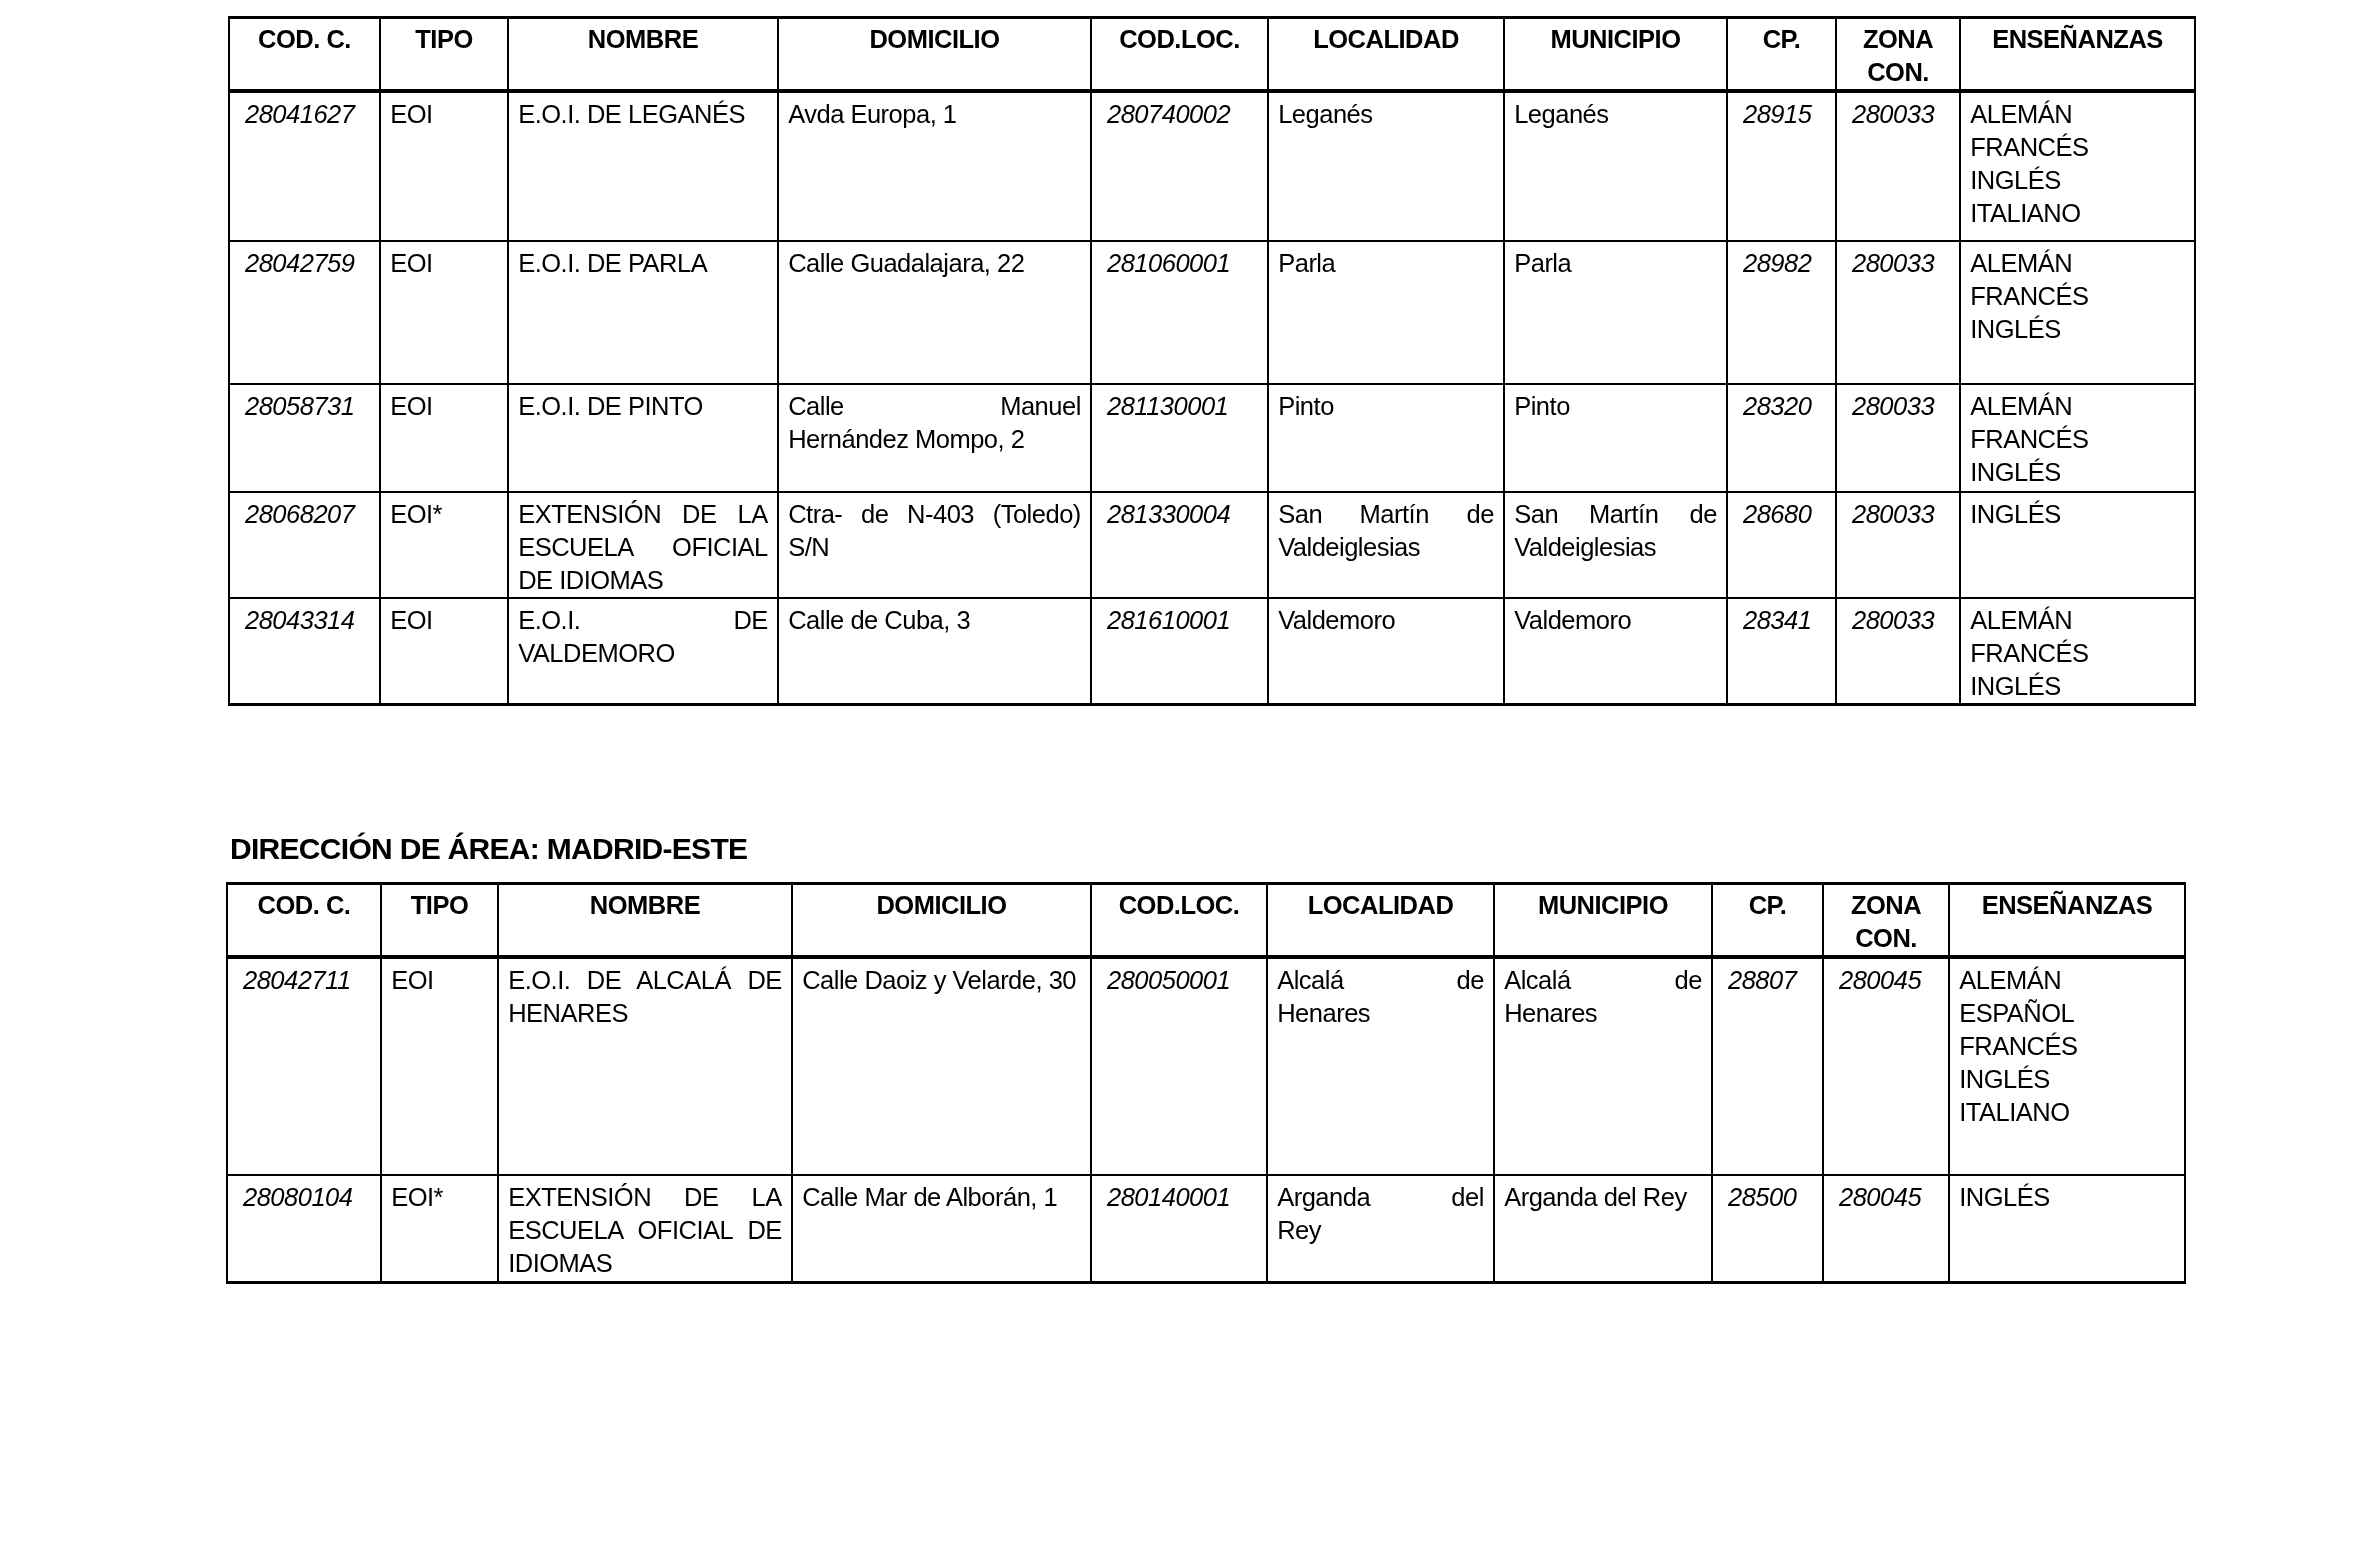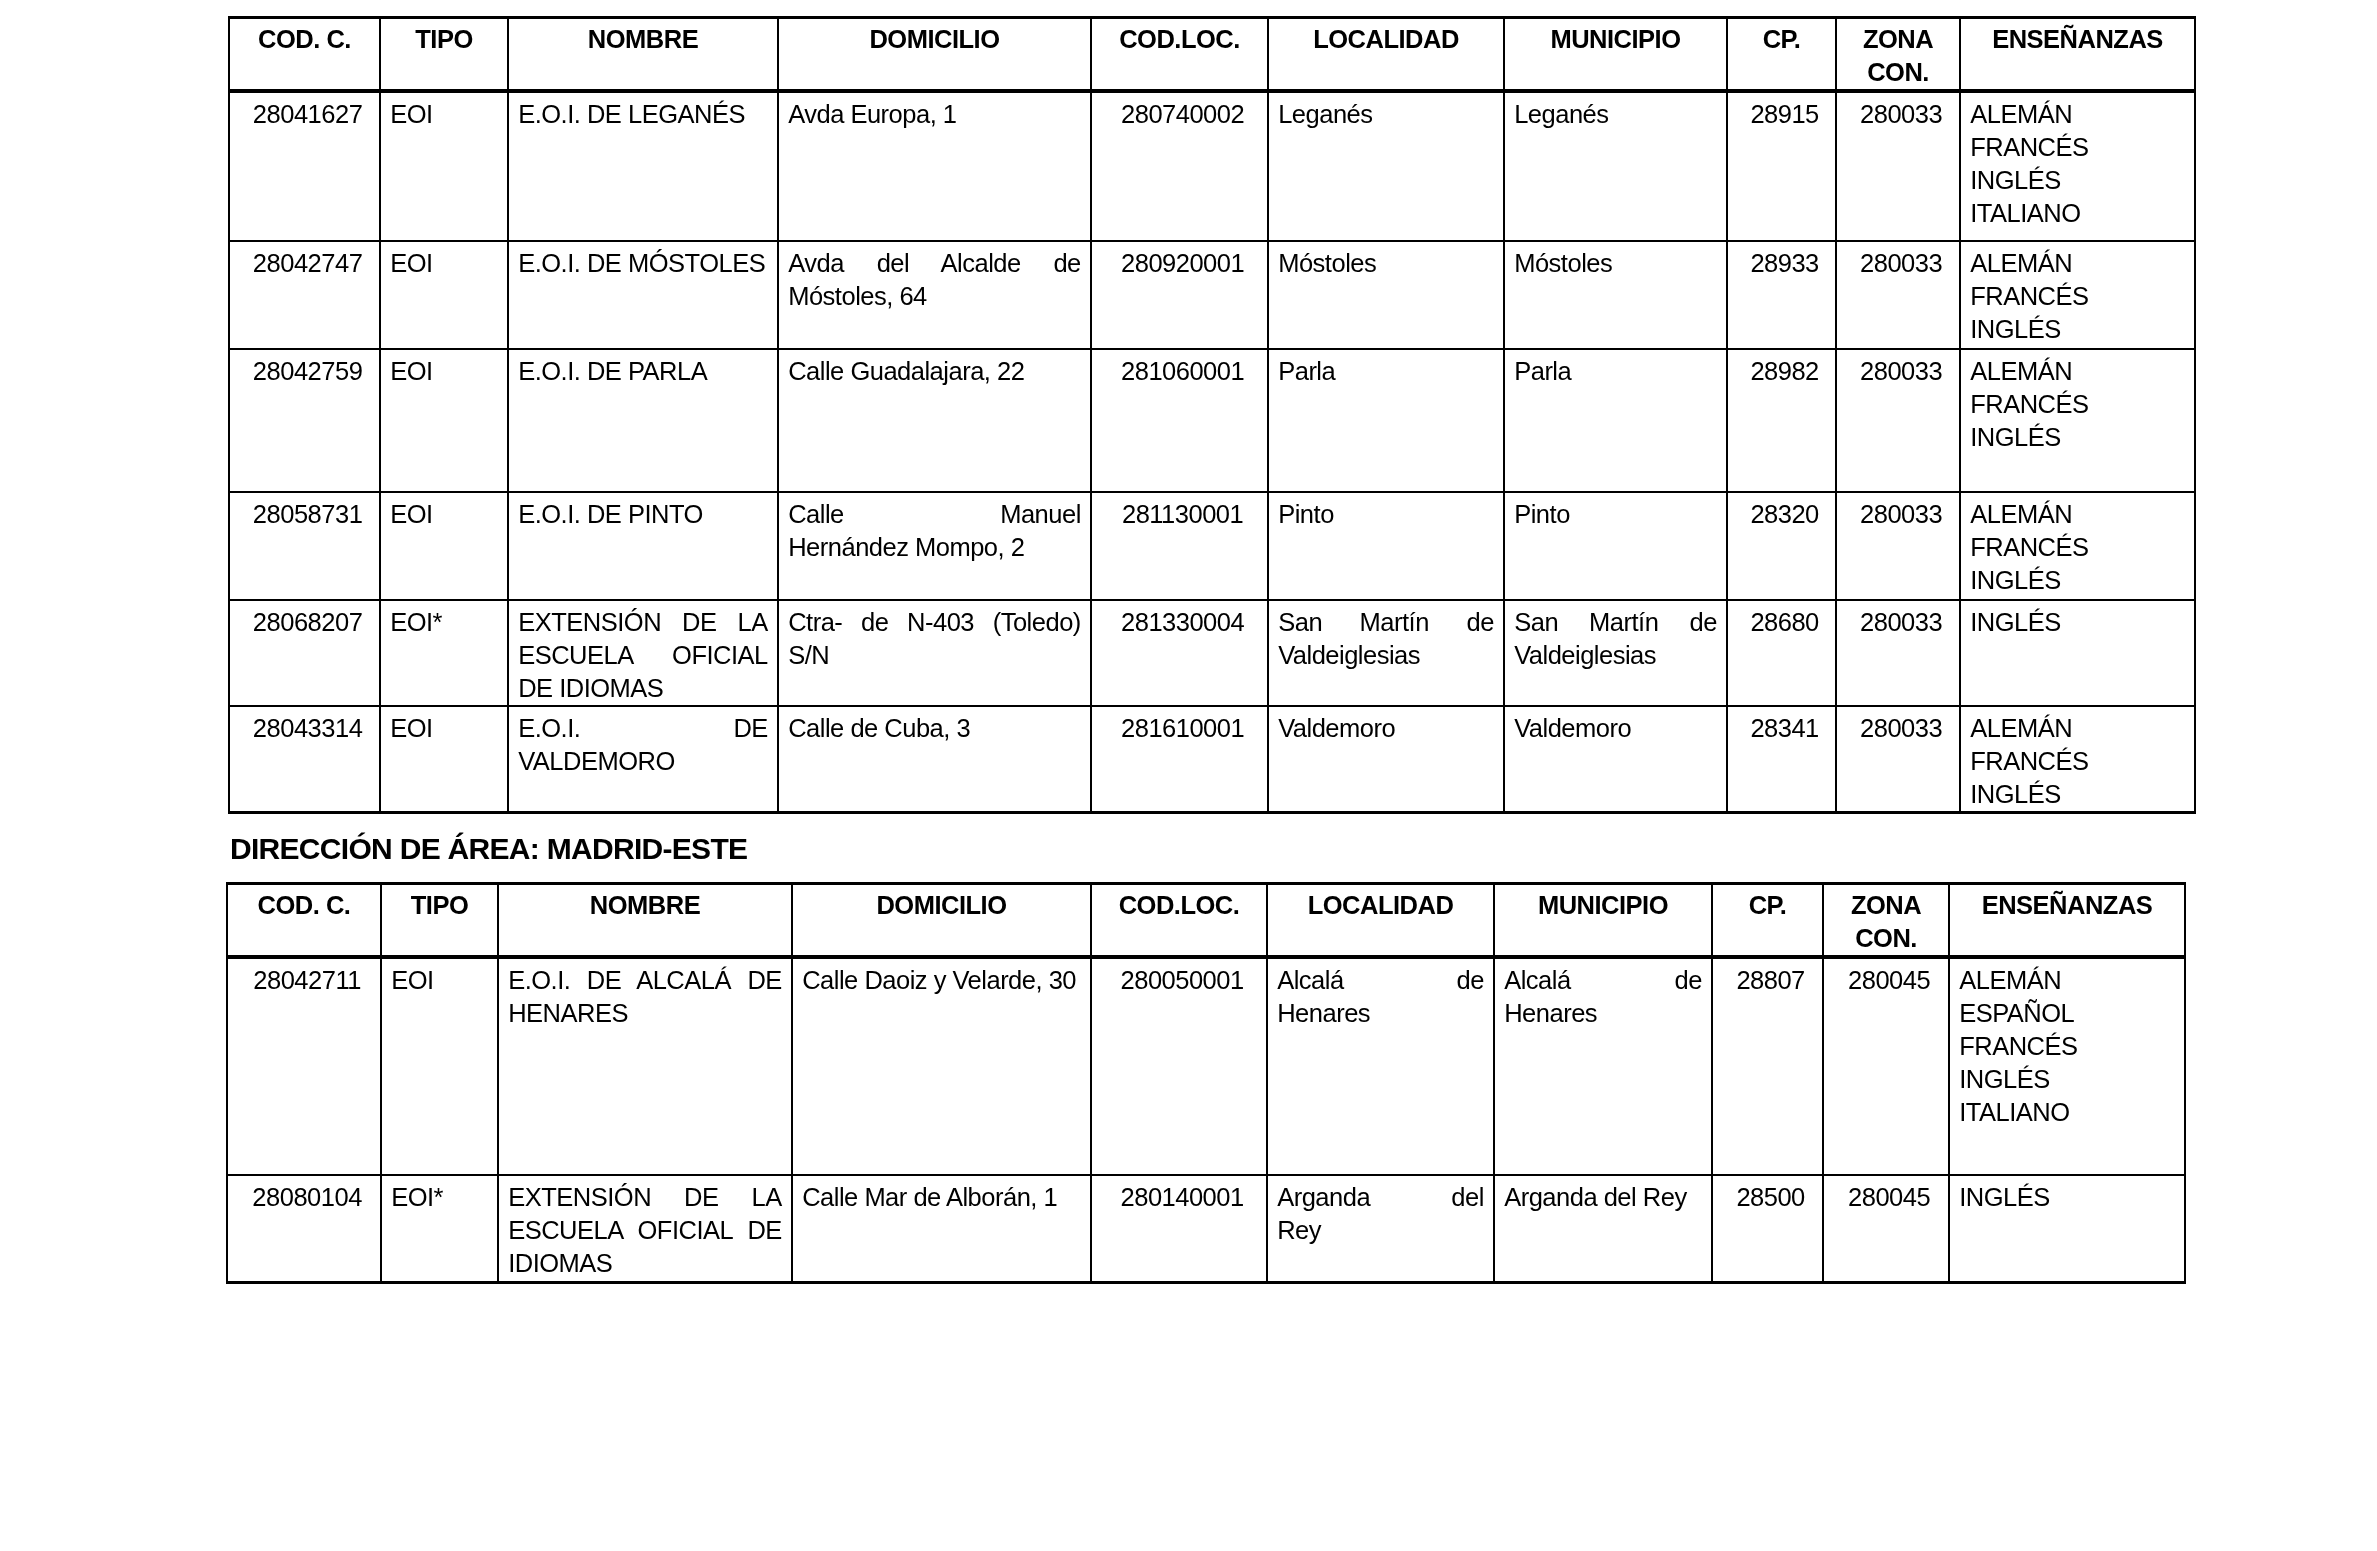--- a/index.html
+++ b/index.html
@@ -34,21 +34,21 @@
   }
   .doc td {
     border-top-width: 2.8px;
     border-bottom-width: 2.8px;
     font-size: 25.5px;
     line-height: 33px;
     padding: 5px 9.2px 0 9.2px;
     white-space: pre-line;
     text-align: left;
   }
-  .doc td.num { text-align: center; padding-left: 9px; padding-right: 2.8px; }
+  .doc td.num { padding-left: 15px; padding-right: 2.8px; font-style: italic; }
   .jline { text-align: justify; text-align-last: justify; }
   .area-heading {
     position: absolute;
     margin: 0;
     font-size: 30px;
     line-height: 35px;
     font-weight: bold;
     letter-spacing: -0.7px;
     white-space: nowrap;
   }
@@ -95,34 +95,20 @@
         <td class="num">280740002</td>
         <td>Leganés</td>
         <td>Leganés</td>
         <td class="num">28915</td>
         <td class="num">280033</td>
         <td>ALEMÁN
 FRANCÉS
 INGLÉS
 ITALIANO</td>
       </tr>
-      <tr style="height:108px">
-        <td class="num">28042747</td>
-        <td>EOI</td>
-        <td>E.O.I. DE MÓSTOLES</td>
-        <td><div class="jline">Avda del Alcalde de</div><div>Móstoles, 64</div></td>
-        <td class="num">280920001</td>
-        <td>Móstoles</td>
-        <td>Móstoles</td>
-        <td class="num">28933</td>
-        <td class="num">280033</td>
-        <td>ALEMÁN
-FRANCÉS
-INGLÉS</td>
-      </tr>
       <tr style="height:143px">
         <td class="num">28042759</td>
         <td>EOI</td>
         <td>E.O.I. DE PARLA</td>
         <td>Calle Guadalajara, 22</td>
         <td class="num">281060001</td>
         <td>Parla</td>
         <td>Parla</td>
         <td class="num">28982</td>
         <td class="num">280033</td>

